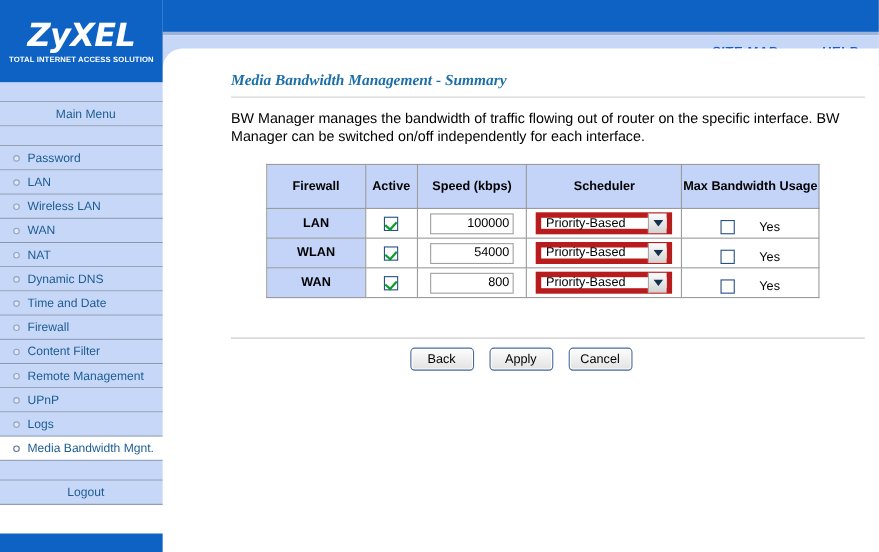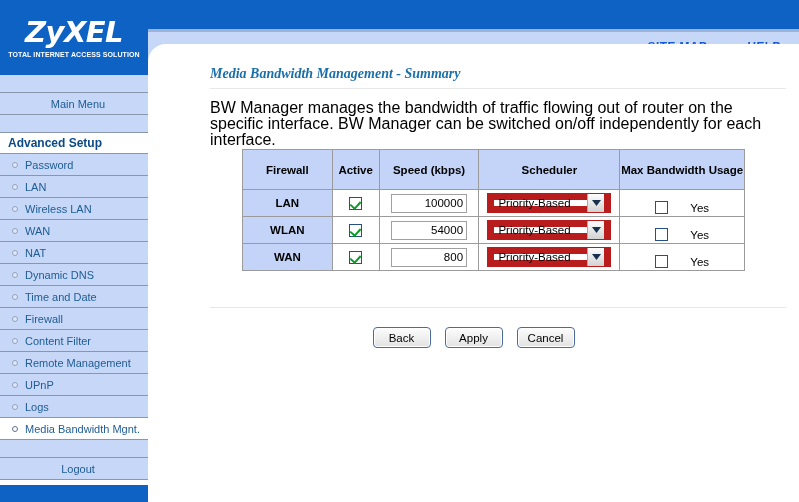--- a/index.html
+++ b/index.html
@@ -143,21 +143,21 @@
     background: #9a9a9a;
     border-bottom: 1px solid #e8e8e8;
   }
   #hr-top { left: 62px; top: 44px; width: 576px; }
   #hr-bottom { left: 62px; top: 263px; width: 576px; }
 
   .desc {
     position: absolute; left: 62px; top: 56px;
     width: 570px;
     color: #000000;
-    font-size: 16px;
+    font-size: 13px;
     line-height: 16px;
   }
 
   
   #bw-table {
     position: absolute; left: 94px; top: 105px;
     width: 503px;
     border-collapse: collapse;
     background: #ffffff;
   }
@@ -219,21 +219,21 @@
     font-size: 11.5px;
     color: #000000;
     padding: 0 3px;
     outline: none;
     text-align: right;
   }
   .sel-wrap {
     display: inline-flex;
     align-items: center;
     width: 124px; height: 20px;
-    border: 7px solid #b91c1c;
+    border: 5px solid #b91c1c;
     background: #ffffff;
     cursor: pointer;
     vertical-align: middle;
   }
   .sel-text {
     flex: 1;
     text-align: left;
     padding-left: 4px;
     font-size: 11.5px;
     white-space: nowrap;
@@ -243,21 +243,21 @@
     width: 17px; height: 18px;
     background: linear-gradient(#fdfdfd, #d2d2d2);
     border-left: 1px solid #a8a8a8;
     display: flex; align-items: center; justify-content: center;
     flex: 0 0 auto;
   }
   .sel-arrow svg { display: block; }
 
   
   #btn-row {
-    position: absolute; left: 0; top: 283px;
+    position: absolute; left: 0; top: 272px;
     width: 651px;
     display: flex; justify-content: center; gap: 14px;
   }
   .btn {
     min-width: 58px; height: 21px;
     border: 1px solid #4a6c9b;
     border-radius: 4px;
     background: linear-gradient(#fdfdfd, #e2e2e2);
     box-shadow: inset 0 0 0 1px #ffffff;
     font-family: "Liberation Sans", sans-serif;
@@ -278,23 +278,20 @@
       <div class="logo-text">ZyXEL</div>
       <div class="logo-tag">TOTAL INTERNET ACCESS SOLUTION</div>
     </div>
 
     <div style="position:absolute; left:0; top:75px; width:148px;">
       <div class="sb-row blank"></div>
       <div class="sb-row plain">
         <span class="sb-label">Main Menu</span>
       </div>
       <div class="sb-row blank"></div>
-      <div class="sb-row header-row">
-        <span class="sb-label">Advanced Setup</span>
-      </div>
 
       <div class="sb-row item">
         <span class="bullet"></span>
         <span class="sb-label">Password</span>
       </div>
       <div class="sb-row item">
         <span class="bullet"></span>
         <span class="sb-label">LAN</span>
       </div>
       <div class="sb-row item">

